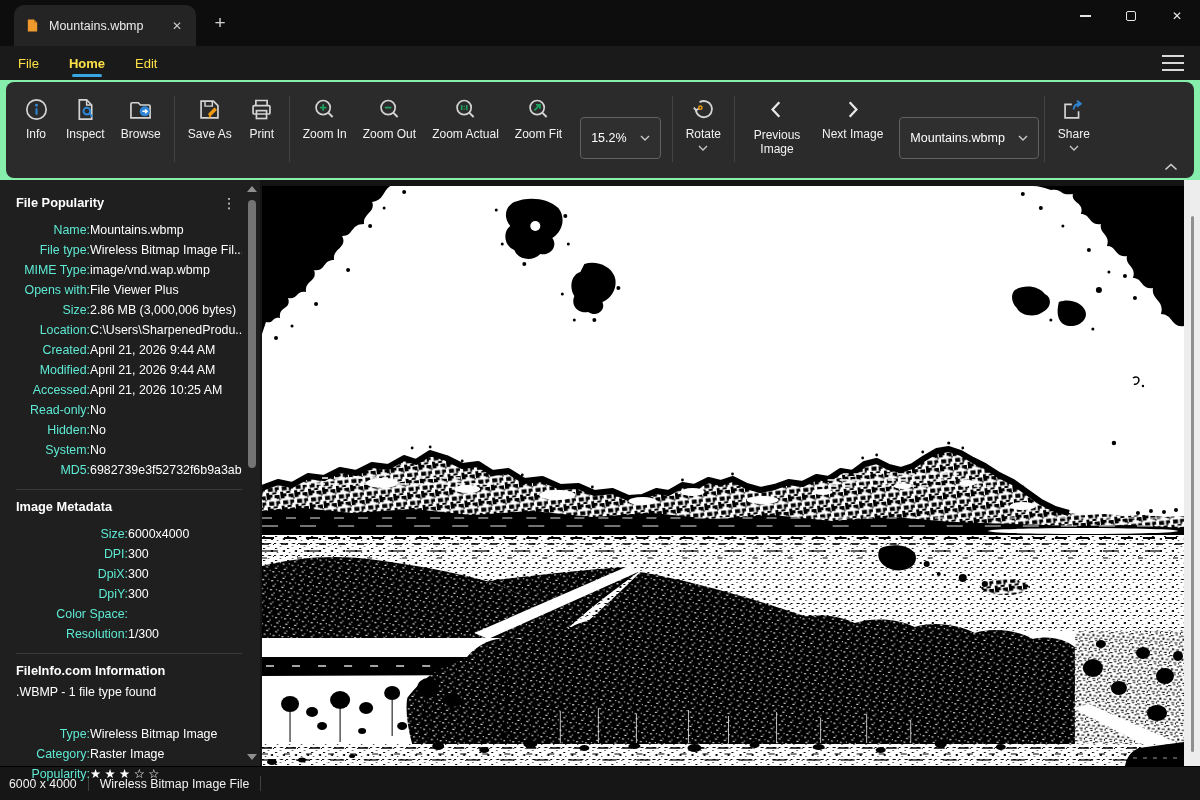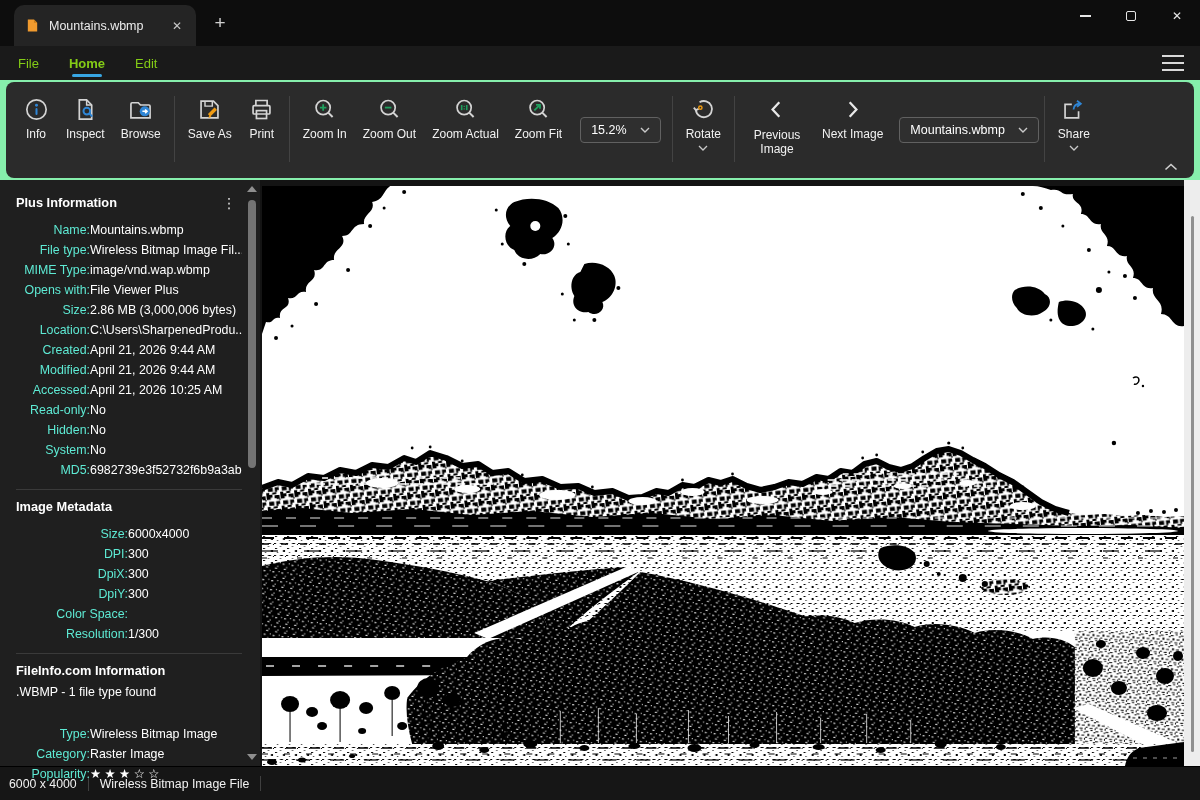--- a/index.html
+++ b/index.html
@@ -15,39 +15,39 @@
   .tab-close { color:#c8c8c8; font-size:12px; padding:2px 4px; }
   .newtab { position:absolute; left:207px; top:10px; color:#cfcfcf; font-size:19px; font-weight:300;
             width:26px; height:26px; display:flex; align-items:center; justify-content:center; }
   .wincontrols { position:absolute; right:0; top:0; display:flex; }
   .winbtn { width:46px; height:32px; display:flex; align-items:center; justify-content:center; color:#e6e6e6; font-size:12px; }
   .minbar { width:11px; height:1.5px; background:#e6e6e6; }
   .maxbox { width:10px; height:10px; border:1.2px solid #e6e6e6; border-radius:2px; }
 
   
   .menubar { height:34px; background:#1a1a1a; display:flex; align-items:center; padding-left:18px; gap:30px; position:relative; }
-  .menu-item { font-size:13px; color:#84cc16; position:relative; height:100%; display:flex; align-items:center; }
+  .menu-item { font-size:13px; color:#fde047; position:relative; height:100%; display:flex; align-items:center; }
   .menu-item.active { font-weight:bold; }
   .menu-item.active::after { content:""; position:absolute; left:50%; transform:translateX(-50%);
       bottom:3px; width:30px; height:3px; border-radius:2px; background:#38a6e3; }
   .hamburger { position:absolute; right:16px; top:9px; width:22px; height:16px;
       display:flex; flex-direction:column; justify-content:space-between; }
   .hamburger i { display:block; width:22px; height:1.8px; background:#d9d9d9; }
 
   
   .ribbon { height:100px; background:#86efac; position:relative; }
   .ribbon-panel { position:absolute; left:6px; right:6px; top:2px; bottom:2px; background:#2b2b2b;
       border-radius:8px; display:flex; align-items:flex-start; padding:14px 6px 0 8px; }
   .rsep { width:1px; background:#434343; height:66px; margin:0 5px; flex:none; }
   .rbtn { display:flex; flex-direction:column; align-items:center; gap:5px; padding:0 8px; min-width:44px; }
   .rbtn svg.ric { width:27px; height:27px; flex:none; }
   .rlbl { font-size:12px; color:#f2f2f2; white-space:nowrap; line-height:1.1; text-align:center; }
   .rbtn.two-line .rlbl { white-space:normal; width:58px; line-height:1.2; }
   .chev { margin-top:-1px; }
-  .dd { height:26px; margin-top:21px; background:#2f2f2f; border:1px solid #616161; border-radius:4px;
+  .dd { height:42px; margin-top:21px; background:#2f2f2f; border:1px solid #616161; border-radius:4px;
         display:flex; align-items:center; gap:13px; padding:0 10px; font-size:12.5px; color:#fff; white-space:nowrap; }
   .dd-zoom { margin-left:10px; margin-right:6px; }
   .dd-file { margin-left:8px; }
   .collapse-chev { position:absolute; right:16px; bottom:7px; }
 
   
   .content { height:586px; display:flex; }
   .sidebar { width:260px; background:#1f1f1f; position:relative; flex:none; }
   .sidebar-inner { padding:14px 18px 0 16px; }
   .sec-head { display:flex; align-items:center; }
@@ -263,21 +263,21 @@
           <path d="M1.5 6.5 L7 1.5 L12.5 6.5" stroke="#d0d0d0" stroke-width="1.6"></path>
         </svg>
     </div>
   </div>
 
   <div class="content">
 
     <aside class="sidebar">
       <div class="sidebar-inner">
         <div class="sec-head">
-          <span class="sec-title">Plus Information</span>
+          <span class="sec-title">File Popularity</span>
           <span class="kebab">⋮</span>
         </div>
         <div class="rows rows-fi">
 
             <div class="row">
               <span class="lbl">Name:</span>
               <span class="val">Mountains.wbmp</span>
             </div>
 
             <div class="row">

